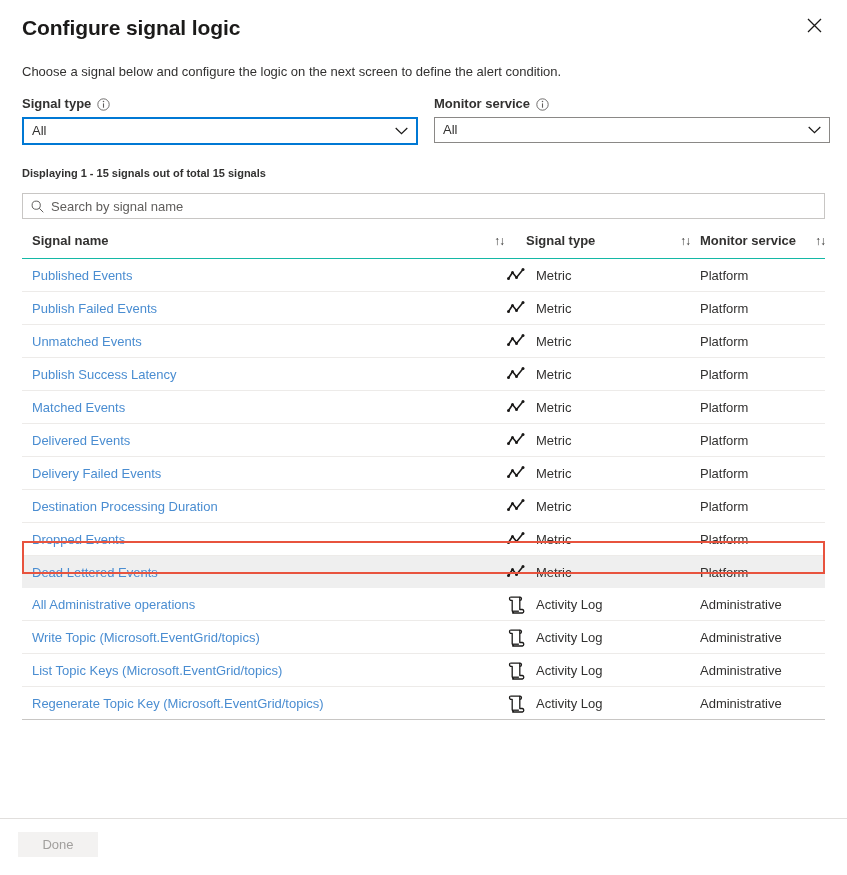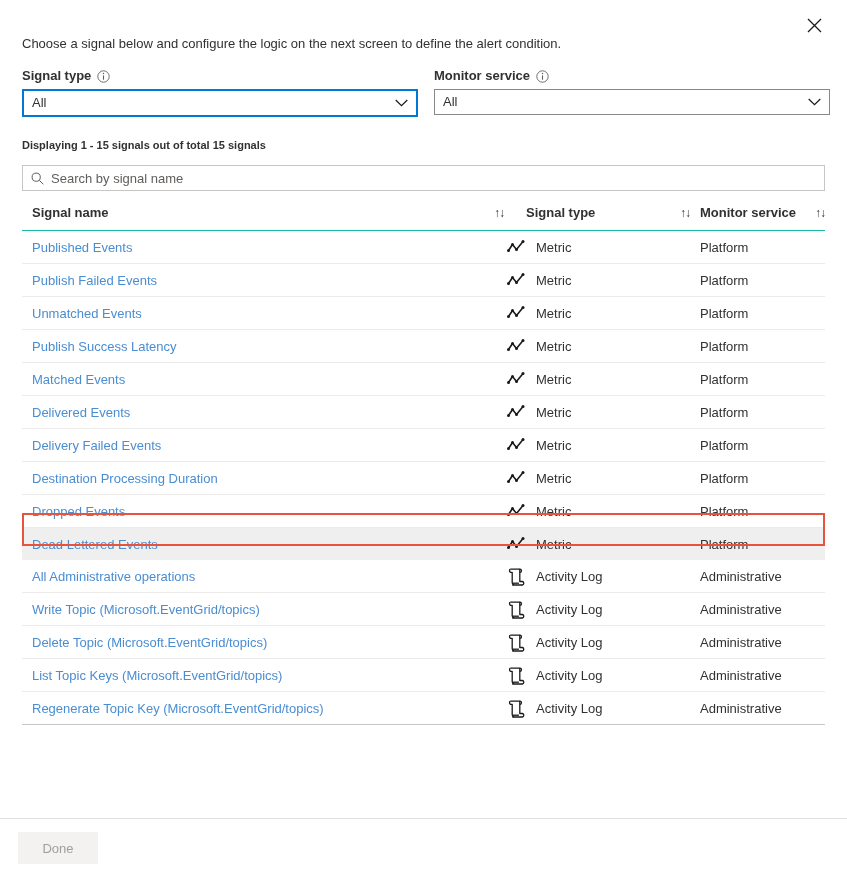--- a/index.html
+++ b/index.html
@@ -245,34 +245,35 @@
     bottom: 0;
     height: 56px;
     border-top: 1px solid #e1dfdd;
     background: #ffffff;
   }
   .done-btn {
     position: absolute;
     left: 18px;
     top: 13px;
     width: 80px;
-    height: 32px;
+    height: 25px;
     background: #f3f2f1;
     border: none;
     color: #a19f9d;
     font-family: "Liberation Sans", sans-serif;
     font-size: 13px;
     cursor: default;
     padding: 0;
   }
 </style>
 </head>
 <body>
 
 <div class="panel-header">
+  <h1 class="panel-title">Configure signal logic</h1>
   <button class="close-btn" aria-label="Close">
     <span>
       <svg width="15" height="15" viewBox="0 0 15 15">
         <path d="M1 1 L14 14 M14 1 L1 14" stroke="#1b1a19" stroke-width="1.3" fill="none"></path>
       </svg>
     </span>
   </button>
 </div>
 
 <div class="description">Choose a signal below and configure the logic on the next screen to define the alert condition.</div>
@@ -575,70 +576,53 @@
                   <path d="M11.8 2.2 a1.7 1.7 0 0 1 1.7 1.6 a1.7 1.7 0 0 1 -1.7 1.6" fill="none" stroke="#1b1a19" stroke-width="1.3"></path>
                   <path d="M4.3 16.2 h6.6" stroke="#1b1a19" stroke-width="1.3"></path>
                 </svg>
               </span>
               <span class="type-label">Activity Log</span>
             </div>
           </td>
           <td><span class="cell-pad">Administrative</span></td>
         </tr>
         <tr>
-          <td><a class="signal-link cell-pad">Delete Topic (Microsoft.EventGrid/topics)</a></td>
+          <td><a class="signal-link cell-pad">List Topic Keys (Microsoft.EventGrid/topics)</a></td>
           <td>
             <div class="type-cell" style="padding-left: 3px;">
               <span class="type-icon">
                 <svg width="17" height="19" viewBox="0 0 17 19">
                   <path d="M2.5 2.2 h9.3 v12.3 h2.6 a1.8 1.8 0 0 1 0 3.5 H4.2" fill="none" stroke="#1b1a19" stroke-width="1.3" stroke-linejoin="round"></path>
                   <path d="M2.5 2.2 a1.7 1.7 0 0 0 0 3.1 h1.7 v10.5 a1.8 1.8 0 0 0 1.8 1.8" fill="none" stroke="#1b1a19" stroke-width="1.3" stroke-linejoin="round"></path>
                   <path d="M11.8 2.2 a1.7 1.7 0 0 1 1.7 1.6 a1.7 1.7 0 0 1 -1.7 1.6" fill="none" stroke="#1b1a19" stroke-width="1.3"></path>
                   <path d="M4.3 16.2 h6.6" stroke="#1b1a19" stroke-width="1.3"></path>
                 </svg>
               </span>
               <span class="type-label">Activity Log</span>
             </div>
           </td>
           <td><span class="cell-pad">Administrative</span></td>
         </tr>
-        <tr>
-          <td><a class="signal-link cell-pad">List Topic Keys (Microsoft.EventGrid/topics)</a></td>
+        <tr class=" last-row">
+          <td><a class="signal-link cell-pad">Regenerate Topic Key (Microsoft.EventGrid/topics)</a></td>
           <td>
             <div class="type-cell" style="padding-left: 3px;">
               <span class="type-icon">
                 <svg width="17" height="19" viewBox="0 0 17 19">
                   <path d="M2.5 2.2 h9.3 v12.3 h2.6 a1.8 1.8 0 0 1 0 3.5 H4.2" fill="none" stroke="#1b1a19" stroke-width="1.3" stroke-linejoin="round"></path>
                   <path d="M2.5 2.2 a1.7 1.7 0 0 0 0 3.1 h1.7 v10.5 a1.8 1.8 0 0 0 1.8 1.8" fill="none" stroke="#1b1a19" stroke-width="1.3" stroke-linejoin="round"></path>
                   <path d="M11.8 2.2 a1.7 1.7 0 0 1 1.7 1.6 a1.7 1.7 0 0 1 -1.7 1.6" fill="none" stroke="#1b1a19" stroke-width="1.3"></path>
                   <path d="M4.3 16.2 h6.6" stroke="#1b1a19" stroke-width="1.3"></path>
                 </svg>
               </span>
               <span class="type-label">Activity Log</span>
             </div>
           </td>
           <td><span class="cell-pad">Administrative</span></td>
         </tr>
-        <tr class=" last-row">
-          <td><a class="signal-link cell-pad">Regenerate Topic Key (Microsoft.EventGrid/topics)</a></td>
-          <td>
-            <div class="type-cell" style="padding-left: 3px;">
-              <span class="type-icon">
-                <svg width="17" height="19" viewBox="0 0 17 19">
-                  <path d="M2.5 2.2 h9.3 v12.3 h2.6 a1.8 1.8 0 0 1 0 3.5 H4.2" fill="none" stroke="#1b1a19" stroke-width="1.3" stroke-linejoin="round"></path>
-                  <path d="M2.5 2.2 a1.7 1.7 0 0 0 0 3.1 h1.7 v10.5 a1.8 1.8 0 0 0 1.8 1.8" fill="none" stroke="#1b1a19" stroke-width="1.3" stroke-linejoin="round"></path>
-                  <path d="M11.8 2.2 a1.7 1.7 0 0 1 1.7 1.6 a1.7 1.7 0 0 1 -1.7 1.6" fill="none" stroke="#1b1a19" stroke-width="1.3"></path>
-                  <path d="M4.3 16.2 h6.6" stroke="#1b1a19" stroke-width="1.3"></path>
-                </svg>
-              </span>
-              <span class="type-label">Activity Log</span>
-            </div>
-          </td>
-          <td><span class="cell-pad">Administrative</span></td>
-        </tr>
       </tbody>
   </table>
   <div class="hl-overlay" id="hl-overlay" style="display: block; top: 322px; height: 33px;"></div>
 </div>
 
 <div class="footer">
   <button class="done-btn" id="done-btn" disabled="">Done</button>
 </div>
 
 </body></html>

